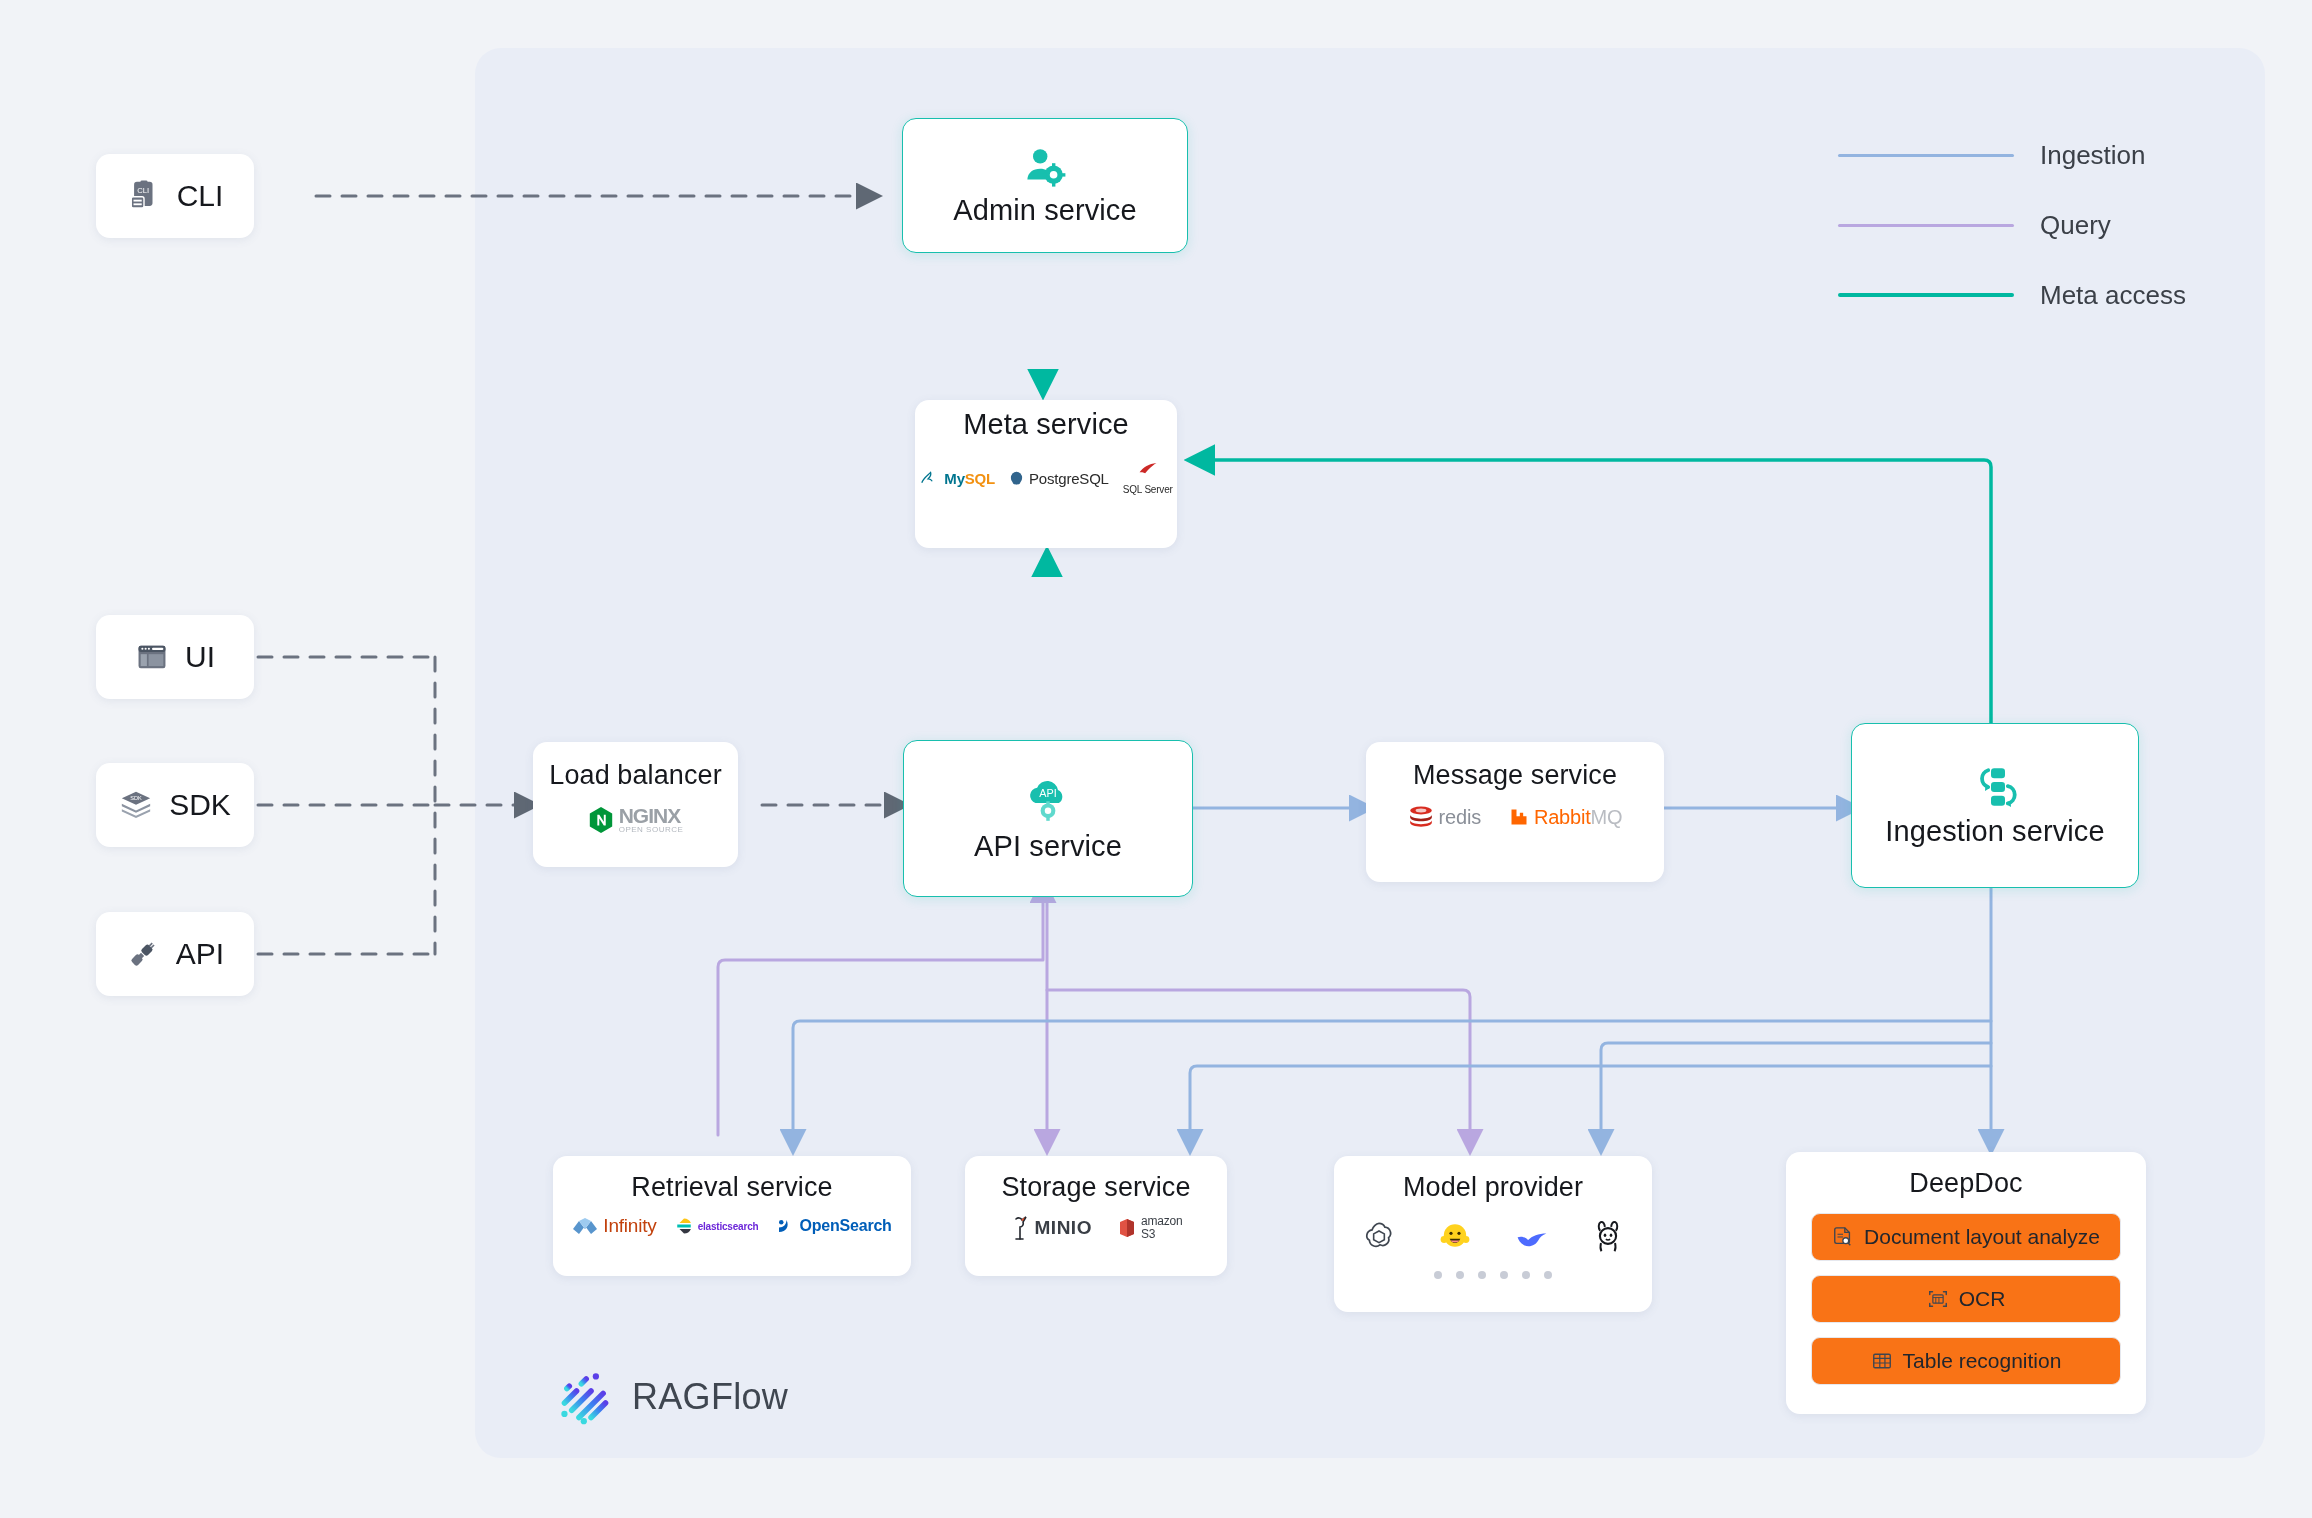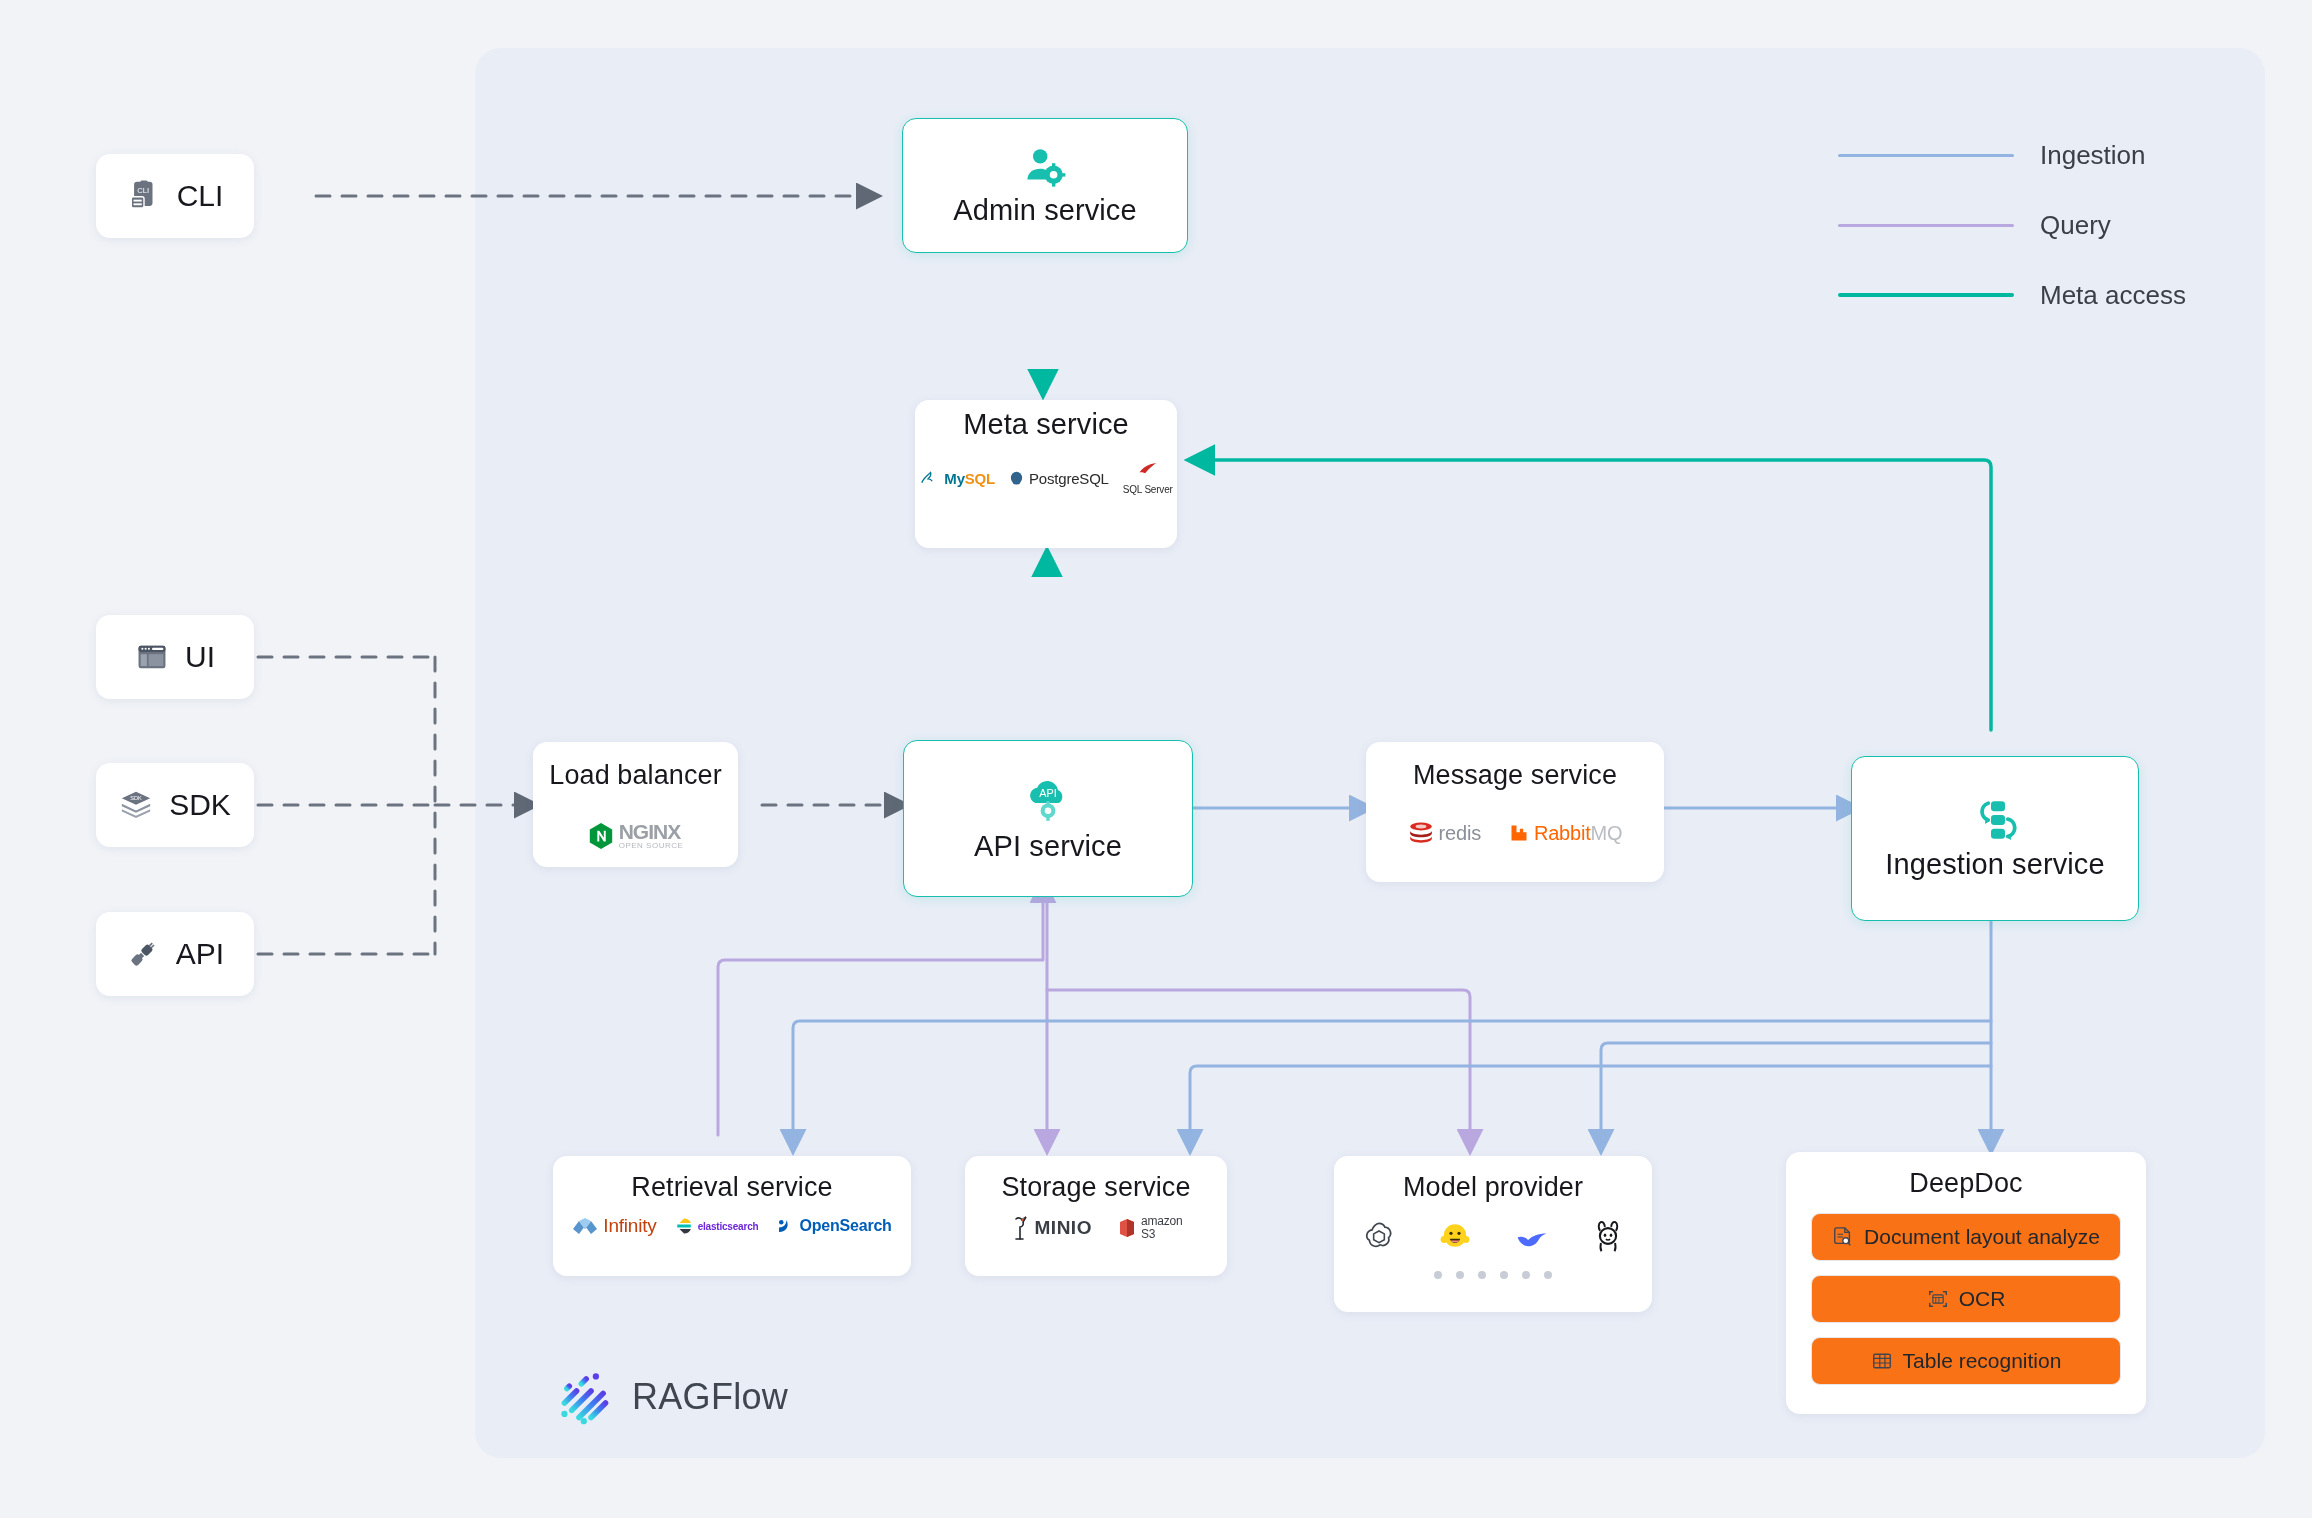--- a/index.html
+++ b/index.html
@@ -43,21 +43,21 @@
   .chip {
     position: absolute;
     width: 158px; height: 84px;
     background: #fff; border-radius: 14px;
     box-shadow: 0 2px 10px rgba(80,100,140,0.10);
     display: flex; align-items: center; justify-content: center; gap: 16px;
   }
   .chip-label { font-size: 30px; color: #16181d; }
 
   
-  .logo-row { display: flex; align-items: center; justify-content: center; gap: 22px; margin-top: 30px; }
+  .logo-row { display: flex; align-items: center; justify-content: center; gap: 22px; margin-top: 14px; }
   .logo { display: flex; align-items: center; gap: 5px; }
   .logo-text { font-size: 15px; font-weight: bold; letter-spacing: -.2px; white-space: nowrap; }
 
   
   .dd-btn {
     width: 310px; height: 48px;
     background: #f97316;
     border: 1px solid #e6e8ee;
     border-radius: 9px;
     display: flex; align-items: center; justify-content: center; gap: 10px;
@@ -282,21 +282,21 @@
       </div>
       <div class="logo">
         <svg width="20" height="20" viewBox="0 0 24 24">
             <path d="M3 3h6v8h4V7h4v4h4v10H3Z" fill="#ff6600"></path>
           </svg>
         <span class="logo-text" style="font-size:20px; font-weight:normal;"><span style="color:#ff6600;">Rabbit</span><span style="color:#b9bcc2;">MQ</span></span>
       </div>
     </div>
   </div>
 
-  <div class="node accent" style="left:1851px; top:756px; width:288px; height:165px;">
+  <div class="node accent" style="left:1851px; top:723px; width:288px; height:165px;">
     <svg width="50" height="48" viewBox="0 0 24 24" style="margin-bottom:4px;">
       <rect x="10" y="2.6" width="7" height="5" rx="1.6" fill="#18bfae"></rect>
       <rect x="10" y="9.5" width="7" height="5" rx="1.6" fill="#18bfae"></rect>
       <rect x="10" y="16.4" width="7" height="5" rx="1.6" fill="#18bfae"></rect>
       <path d="M8.6 3.6A4.4 4.4 0 0 0 8.6 12" stroke="#18bfae" stroke-width="1.9" fill="none" stroke-linecap="round"></path>
       <path d="M18.4 11.6a4.4 4.4 0 0 1 0 8.6" stroke="#18bfae" stroke-width="1.9" fill="none" stroke-linecap="round"></path>
       <path d="M7.2 11 9.2 12.6 7 14Z" fill="#18bfae"></path>
       <path d="M19.8 19.2 17.8 20.8 20 22Z" fill="#18bfae"></path>
     </svg>
     <div class="node-title">Ingestion service</div>

